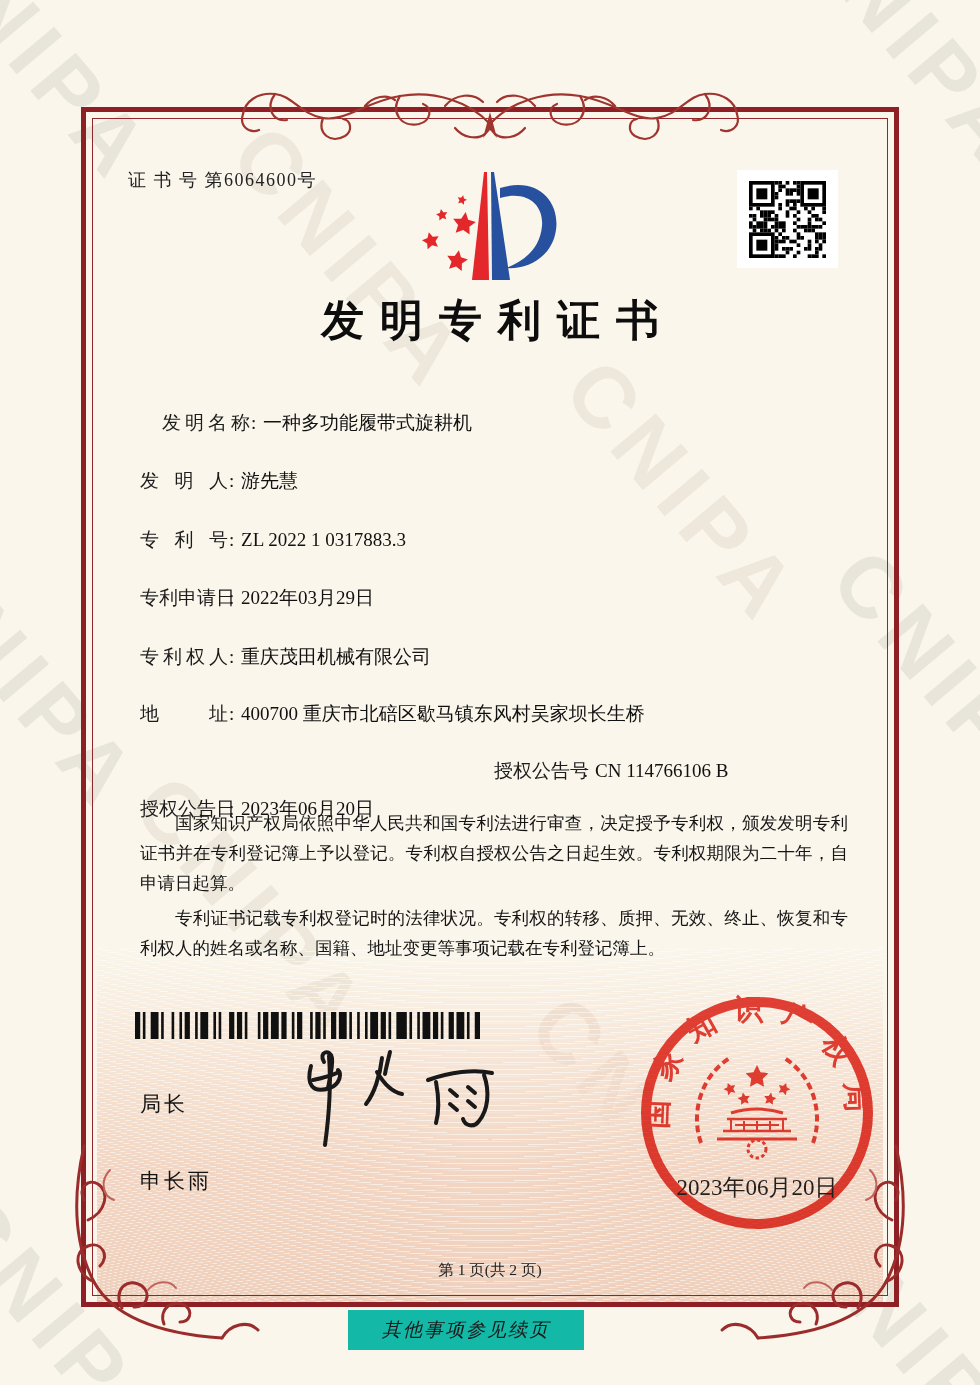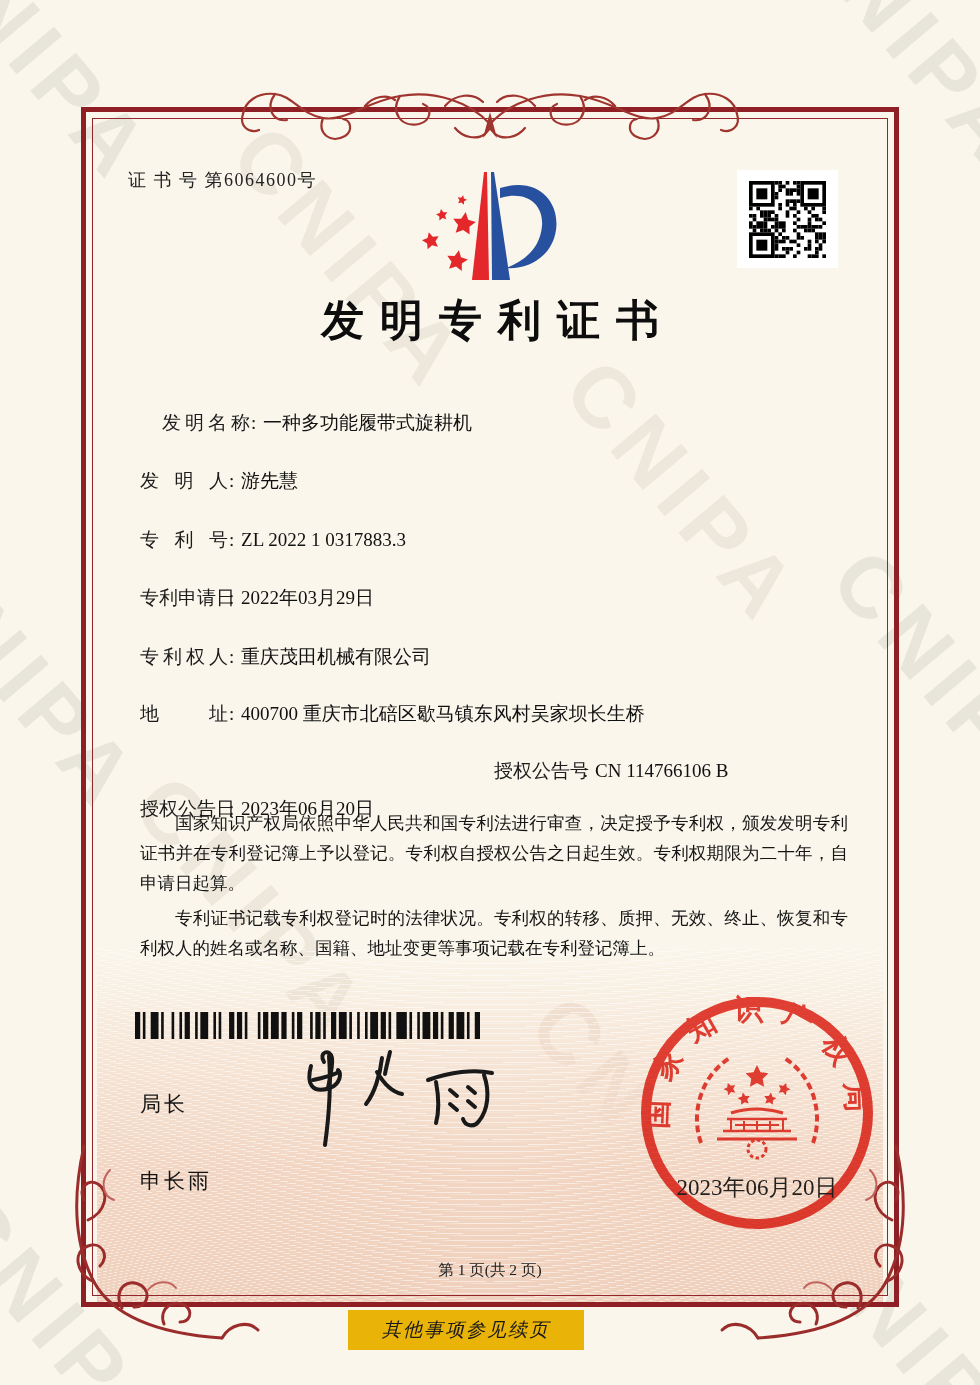--- a/index.html
+++ b/index.html
@@ -38,21 +38,21 @@
   .frow2{left:494px;}
   
   .paras{position:absolute;left:140px;top:808px;width:708px;font-size:17.5px;line-height:30px;text-align:justify;color:#151515;}
   .paras p{margin:0;text-indent:2em;}
   .paras p + p{margin-top:5px;}
   
   .barcode{position:absolute;left:135px;top:1012px;}
   .signer-title{position:absolute;left:140px;top:1090px;font-family:Liberation Serif, serif;font-size:21px;letter-spacing:3px;color:#141414;}
   .signer-name{position:absolute;left:140px;top:1134px;font-family:"Liberation Sans","DejaVu Sans",sans-serif;font-size:21px;letter-spacing:3px;color:#141414;margin-top:33px;}
   .page-num{position:absolute;left:0;top:1260px;width:100%;text-align:center;font-size:15.5px;color:#222;}
-  .cont-box{position:absolute;left:348px;top:1310px;width:236px;height:40px;background:#eab308;
+  .cont-box{position:absolute;left:348px;top:1310px;width:236px;height:40px;background:#14b8a6;
             display:flex;align-items:center;justify-content:center;}
   .cont-text{font-size:19px;letter-spacing:2px;color:#1a1a1a;font-style:italic;}
   .seal{position:absolute;left:633px;top:993px;mix-blend-mode:multiply;}
   .sig{position:absolute;left:278px;top:1042px;}
   .ornament{position:absolute;pointer-events:none;}
 </style>
 </head>
 <body>
 
 <div id="page">

